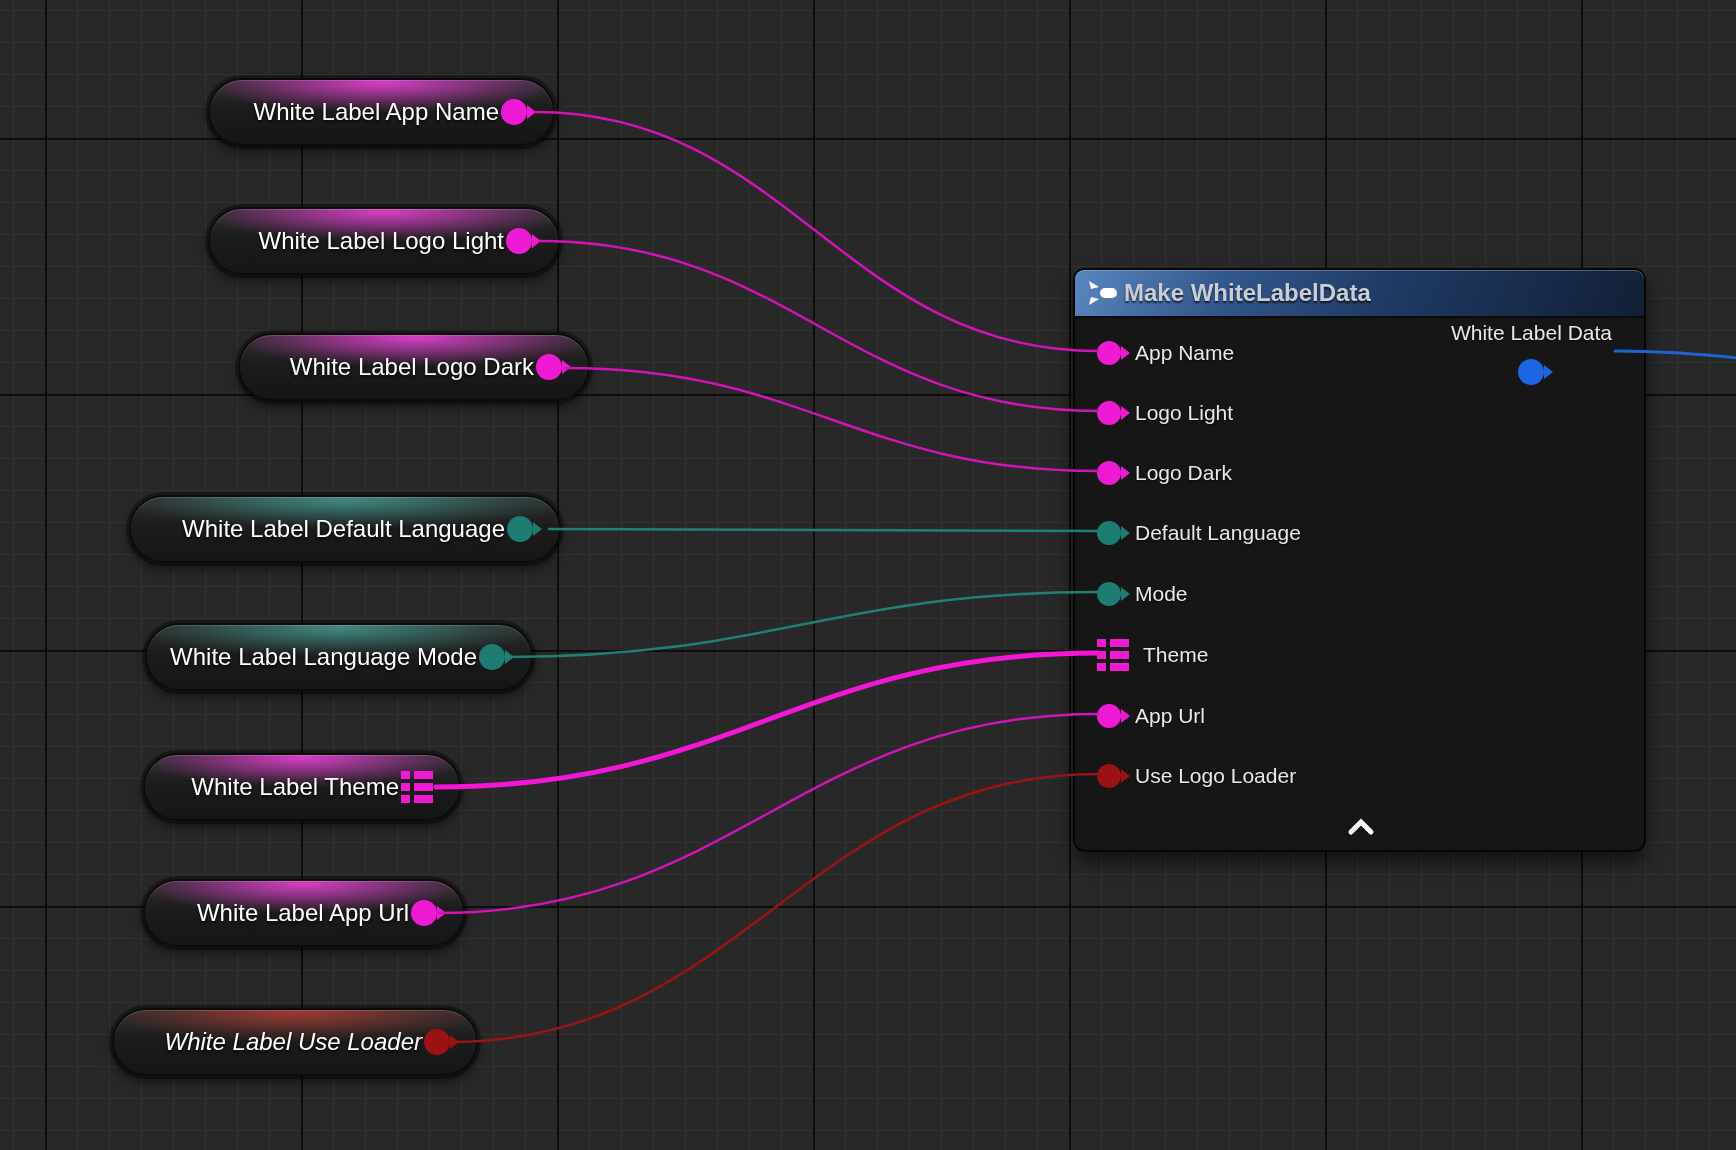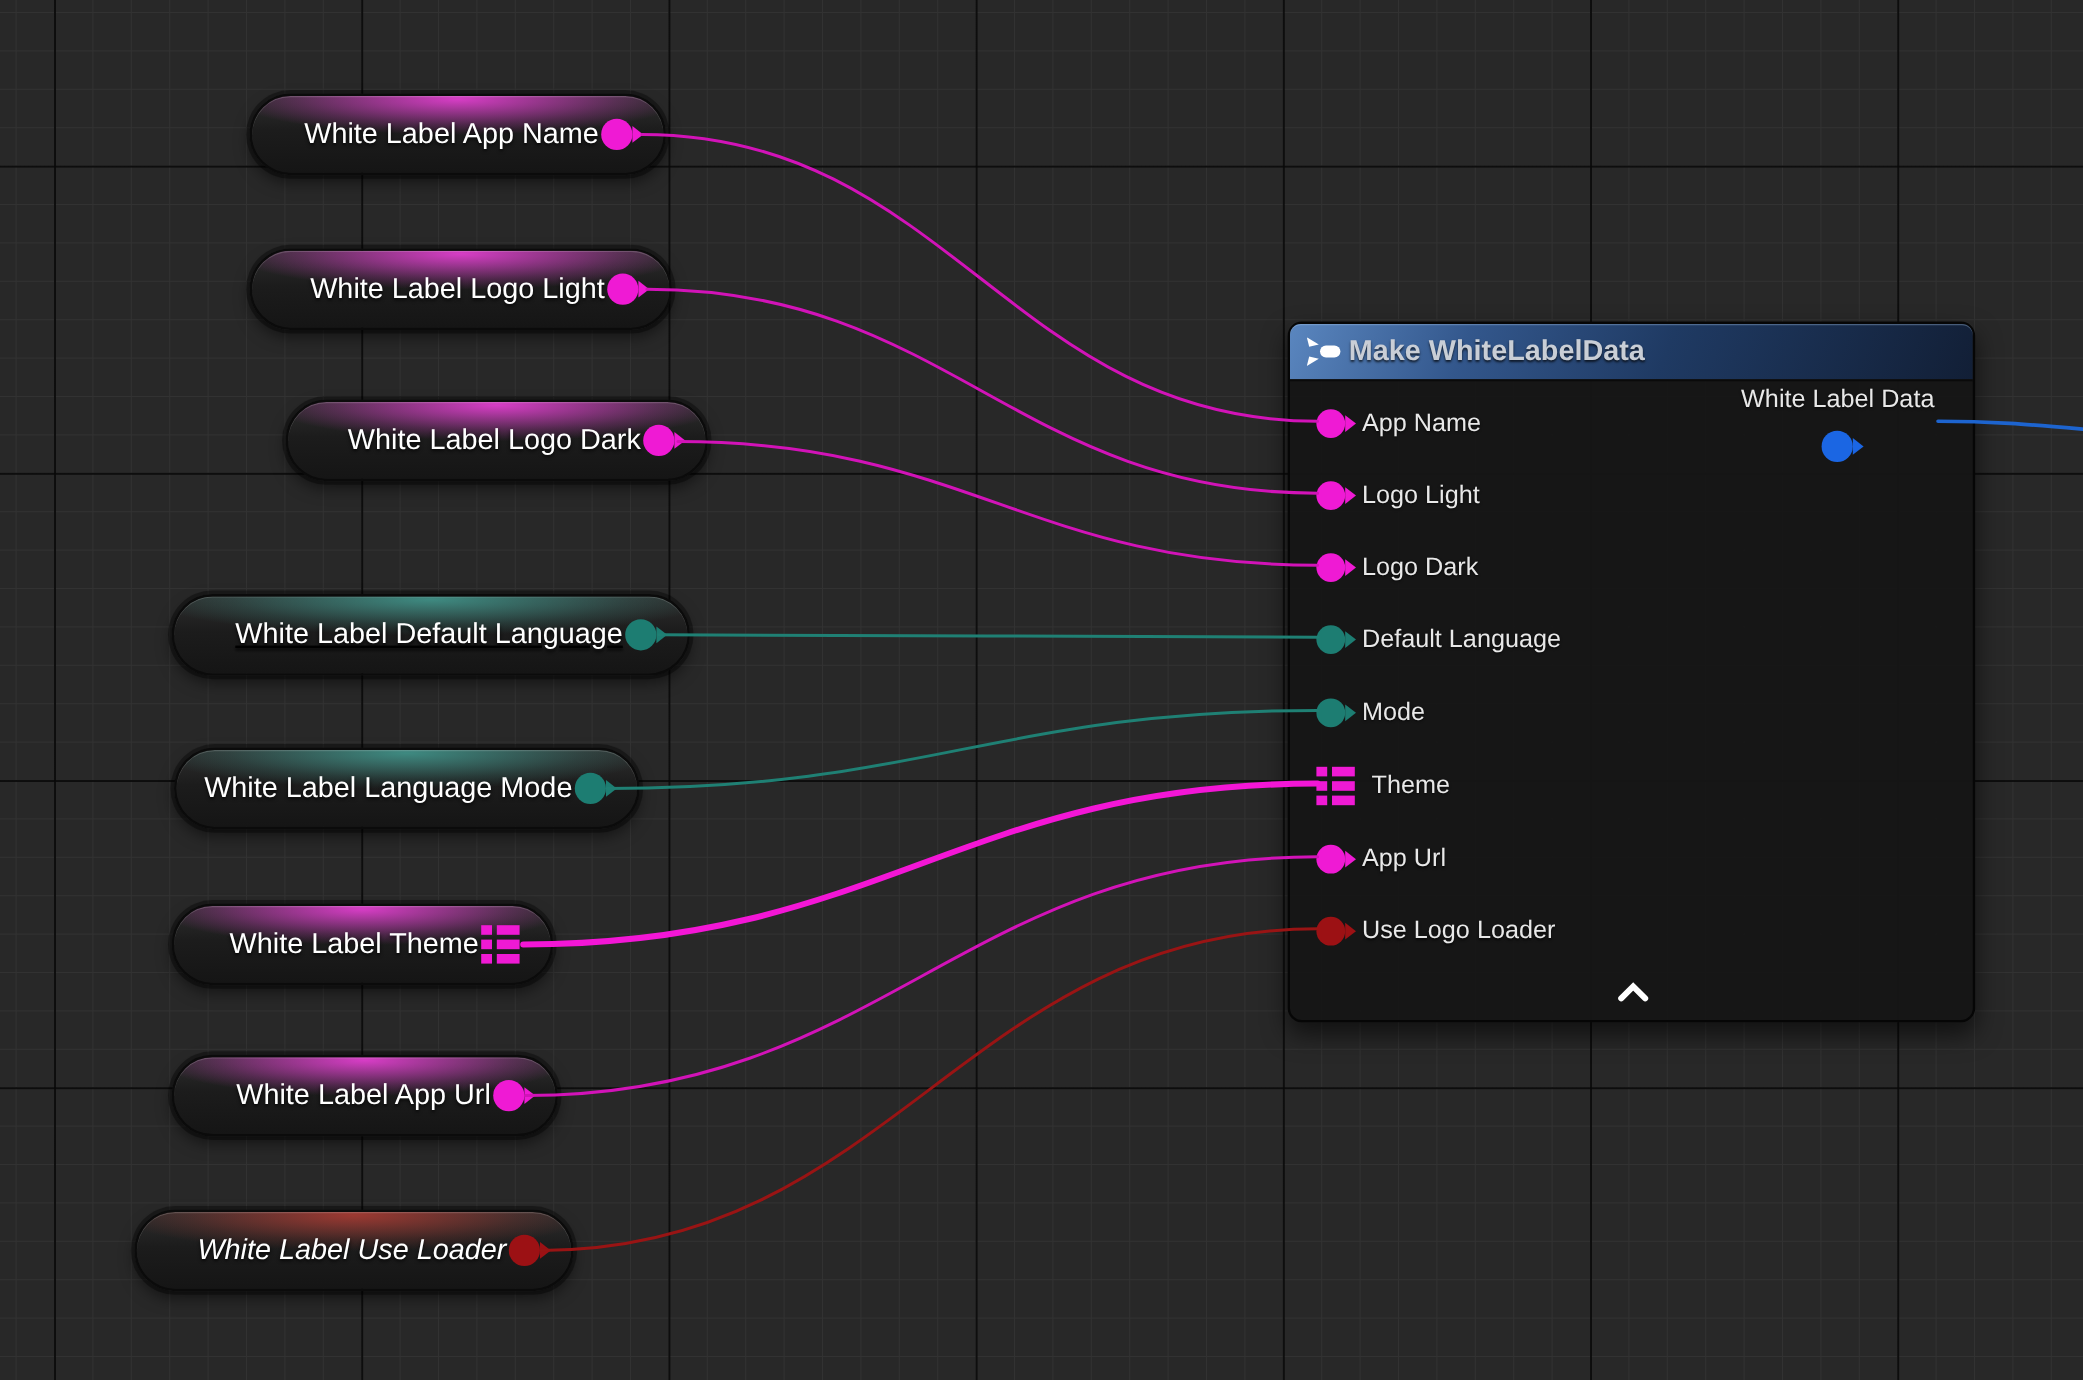--- a/index.html
+++ b/index.html
@@ -101,21 +101,21 @@
   <div class="getter pink" style="left:208px;top:207px;width:352px;">
     <span class="label">White Label Logo Light</span>
     <span class="pin big pink"></span>
   </div>
 
   <div class="getter pink" style="left:238px;top:333px;width:352px;">
     <span class="label">White Label Logo Dark</span>
     <span class="pin big pink"></span>
   </div>
 
-  <div class="getter teal" style="left:143px;top:495px;width:432px;text-decoration:underline;">
+  <div class="getter teal" style="left:129px;top:495px;width:432px;">
     <span class="label">White Label Default Language</span>
     <span class="pin big teal"></span>
   </div>
 
   <div class="getter teal" style="left:145px;top:623px;width:388px;">
     <span class="label">White Label Language Mode</span>
     <span class="pin big teal"></span>
   </div>
 
   <div class="getter pink" style="left:143px;top:753px;width:318px;">

